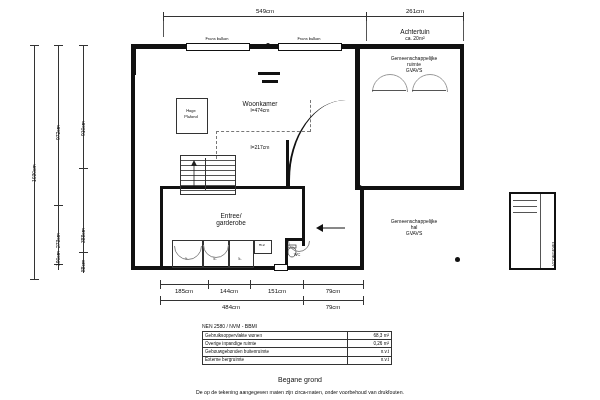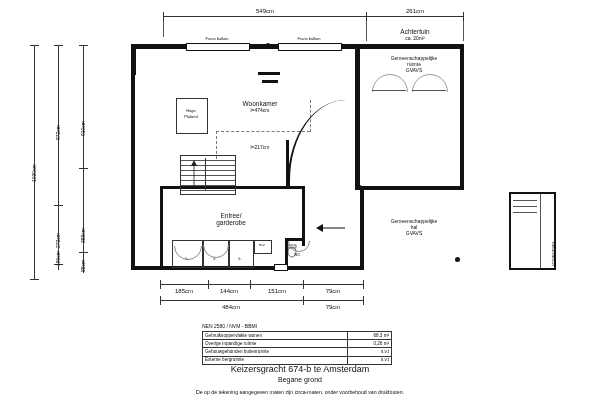--- a/index.html
+++ b/index.html
@@ -239,17 +239,16 @@
       <td>Gebouwgebonden buitenruimte</td>
       <td class="r">n.v.t</td>
     </tr>
     <tr>
       <td>Externe bergruimte</td>
       <td class="r">n.v.t</td>
     </tr>
   </tbody>
     </table>
 
-  <div class="title t1" style="top:364px;">Keizersgracht 674-b te Amsterdam</div>
   <div class="title t2" style="top:376px;">Begane grond</div>
   <div class="title t3" style="top:389px;">De op de tekening aangegeven maten zijn circa-maten, onder voorbehoud van drukfouten.</div>
 
 </div>
 
 </body></html>

